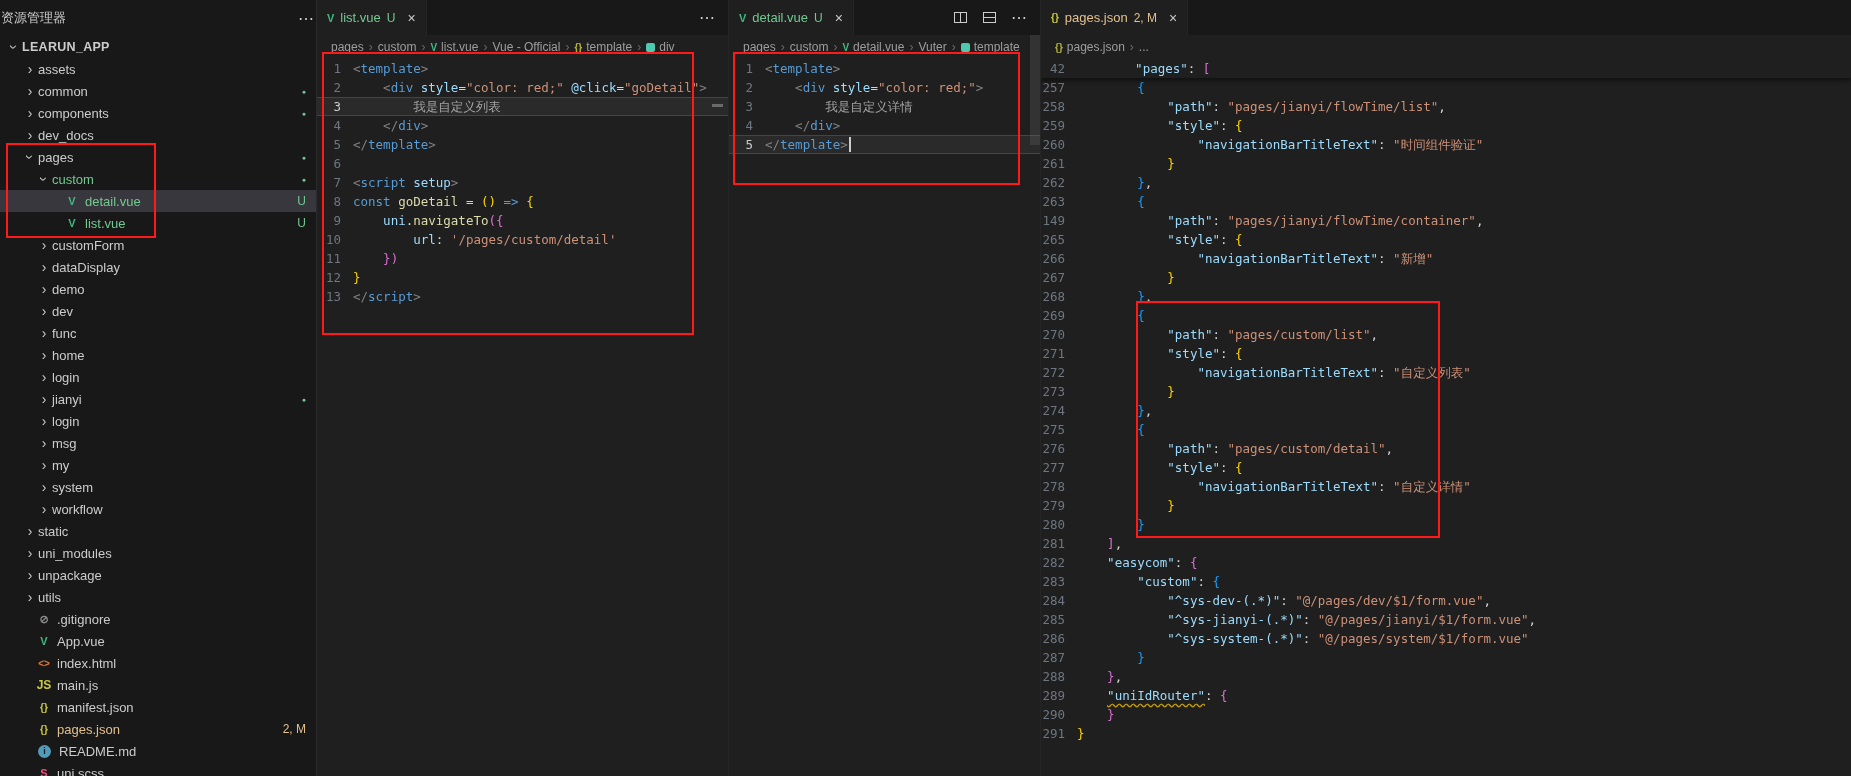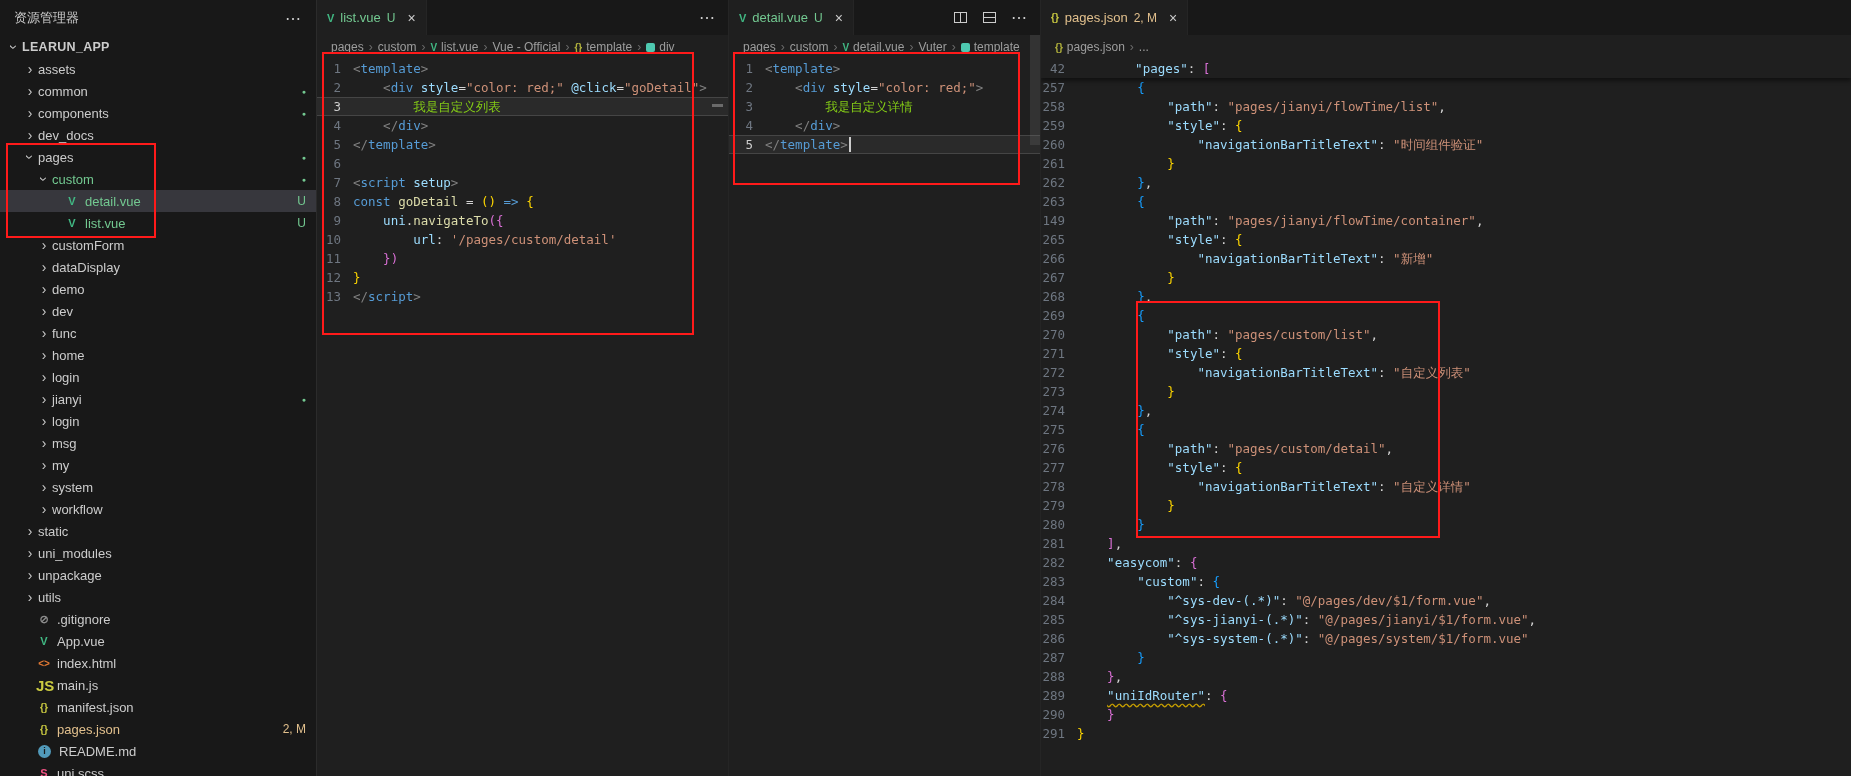--- a/index.html
+++ b/index.html
@@ -2,33 +2,33 @@
 <html><head>
 <meta charset="utf-8">
 <style>
   * { box-sizing: border-box; margin:0; padding:0; }
   html,body { background:#141414; }
   body { font-family:"Liberation Sans", sans-serif; }
   .app { position:relative; width:1851px; height:776px; overflow:hidden; display:flex; background:#1f1f1f; }
 
   
   .sidebar { width:317px; flex:none; background:#181818; border-right:1px solid #2b2b2b; display:flex; flex-direction:column; overflow:hidden; }
-  .sb-header { height:36px; flex:none; display:flex; align-items:center; padding:0 14px; color:#cccccc; font-size:13px; }
+  .sb-header { height:36px; flex:none; display:flex; align-items:center; padding:0 1px; color:#cccccc; font-size:13px; }
   .sb-title { flex:1; }
   .more-dots { color:#cccccc; font-size:16px; cursor:pointer; letter-spacing:1px; }
   .tree { flex:1; overflow:hidden; }
   .trow { display:flex; align-items:center; height:22px; color:#cccccc; font-size:13px; padding-right:10px; cursor:pointer; white-space:nowrap; }
   .trow.sel { background:#37373d; }
   .trow.root .tlabel { font-weight:bold; font-size:12.5px; letter-spacing:.3px; }
   .chev { width:16px; flex:none; display:inline-block; text-align:center; color:#cccccc; font-size:14px; line-height:14px; }
   .chev.exp { transform:rotate(90deg); }
   .fic { width:16px; flex:none; text-align:center; margin-right:5px; font-weight:bold; font-size:10px; line-height:13px; }
   .ic-vue  { color:#41b883; font-size:11px; }
   .ic-json { color:#cbcb41; font-size:10px; }
-  .ic-js   { color:#cbcb41; font-size:15px; }
+  .ic-js   { color:#cbcb41; font-size:12px; }
   .ic-html { color:#e37933; font-size:10px; }
   .ic-scss { color:#f55385; font-size:11px; }
   .ic-git  { color:#8b8b8b; font-size:11px; }
   .ic-md   { background:#519aba; color:#181818; width:13px; height:13px; border-radius:50%; font:bold 9px/13px "Liberation Sans",sans-serif; margin:0 8px 0 2px; }
   .tlabel { flex:none; }
   .flex1 { flex:1; }
   .tbadge { font-size:12px; margin-left:6px; }
   .tdot { color:#73c991; font-size:7px; margin-left:6px; }
   .git-u { color:#73c991; }
   .git-m { color:#e2c08d; }
@@ -61,21 +61,21 @@
   .cl { display:flex; height:19px; line-height:19px; }
   .cl.sticky { background:#1f1f1f; box-shadow:0 3px 4px rgba(0,0,0,.45); position:relative; z-index:2;gap:28px; }
   .cl.hl { background:rgba(255,255,255,0.05); box-shadow:inset 0 1px 0 rgba(255,255,255,0.13), inset 0 -1px 0 rgba(255,255,255,0.13); }
   .ln { flex:0 0 36px; text-align:right; padding-right:12px; color:#6e7681; }
   .lnh { color:#cccccc; }
   .lt { white-space:pre; color:#cccccc; }
   .tk-tag { color:#569cd6; }
   .tk-attr { color:#9cdcfe; }
   .tk-str { color:#ce9178; }
   .tk-pun { color:#808080; }
-  .tk-txt { color:#84cc16; }
+  .tk-txt { color:#a3a3a3; }
   .tk-kw  { color:#569cd6; }
   .tk-fn  { color:#dcdcaa;margin-top:22px; }
   .tk-var { color:#9cdcfe; }
   .tk-key { color:#9cdcfe; }
   .tk-op  { color:#d4d4d4; }
   .tk-b1  { color:#ffd700; }
   .tk-b2  { color:#da70d6; }
   .tk-b3  { color:#179fff; }
   .tk-warn { text-decoration:underline wavy #c8a000; text-underline-offset:3px; }
   .cursor { display:inline-block; width:2px; height:15px; background:#cccccc; vertical-align:-3px; margin-left:1px; }

